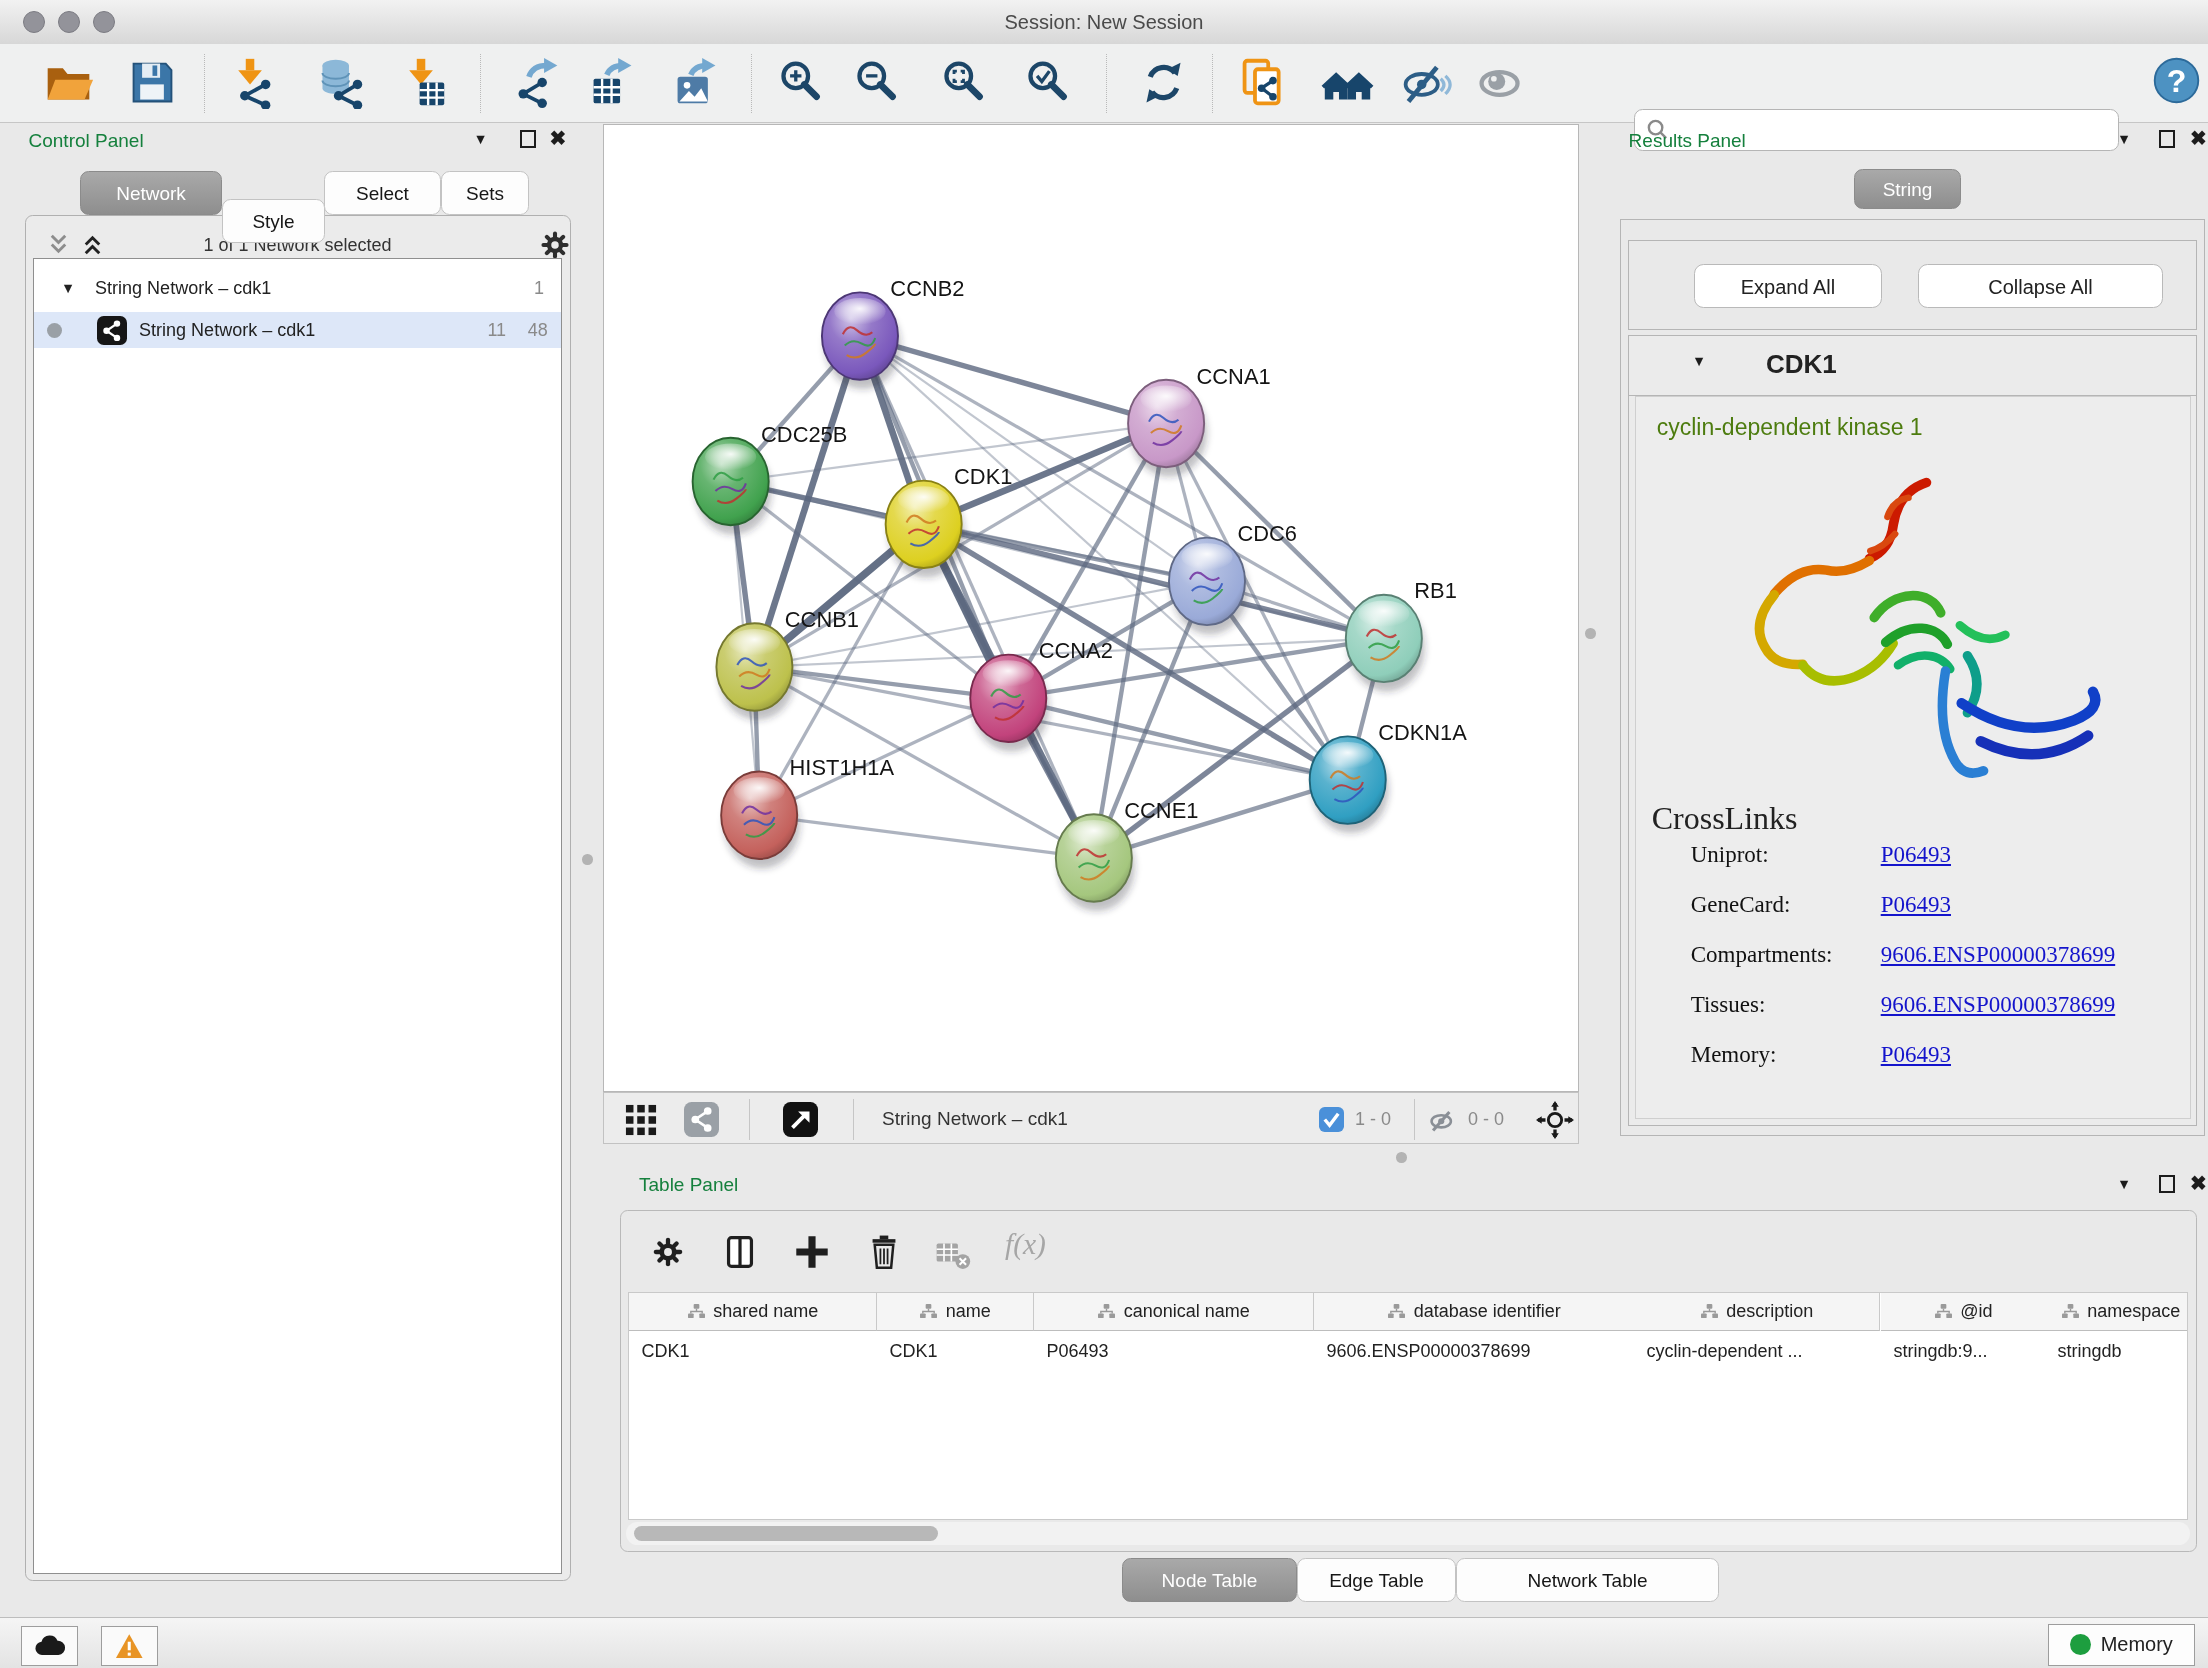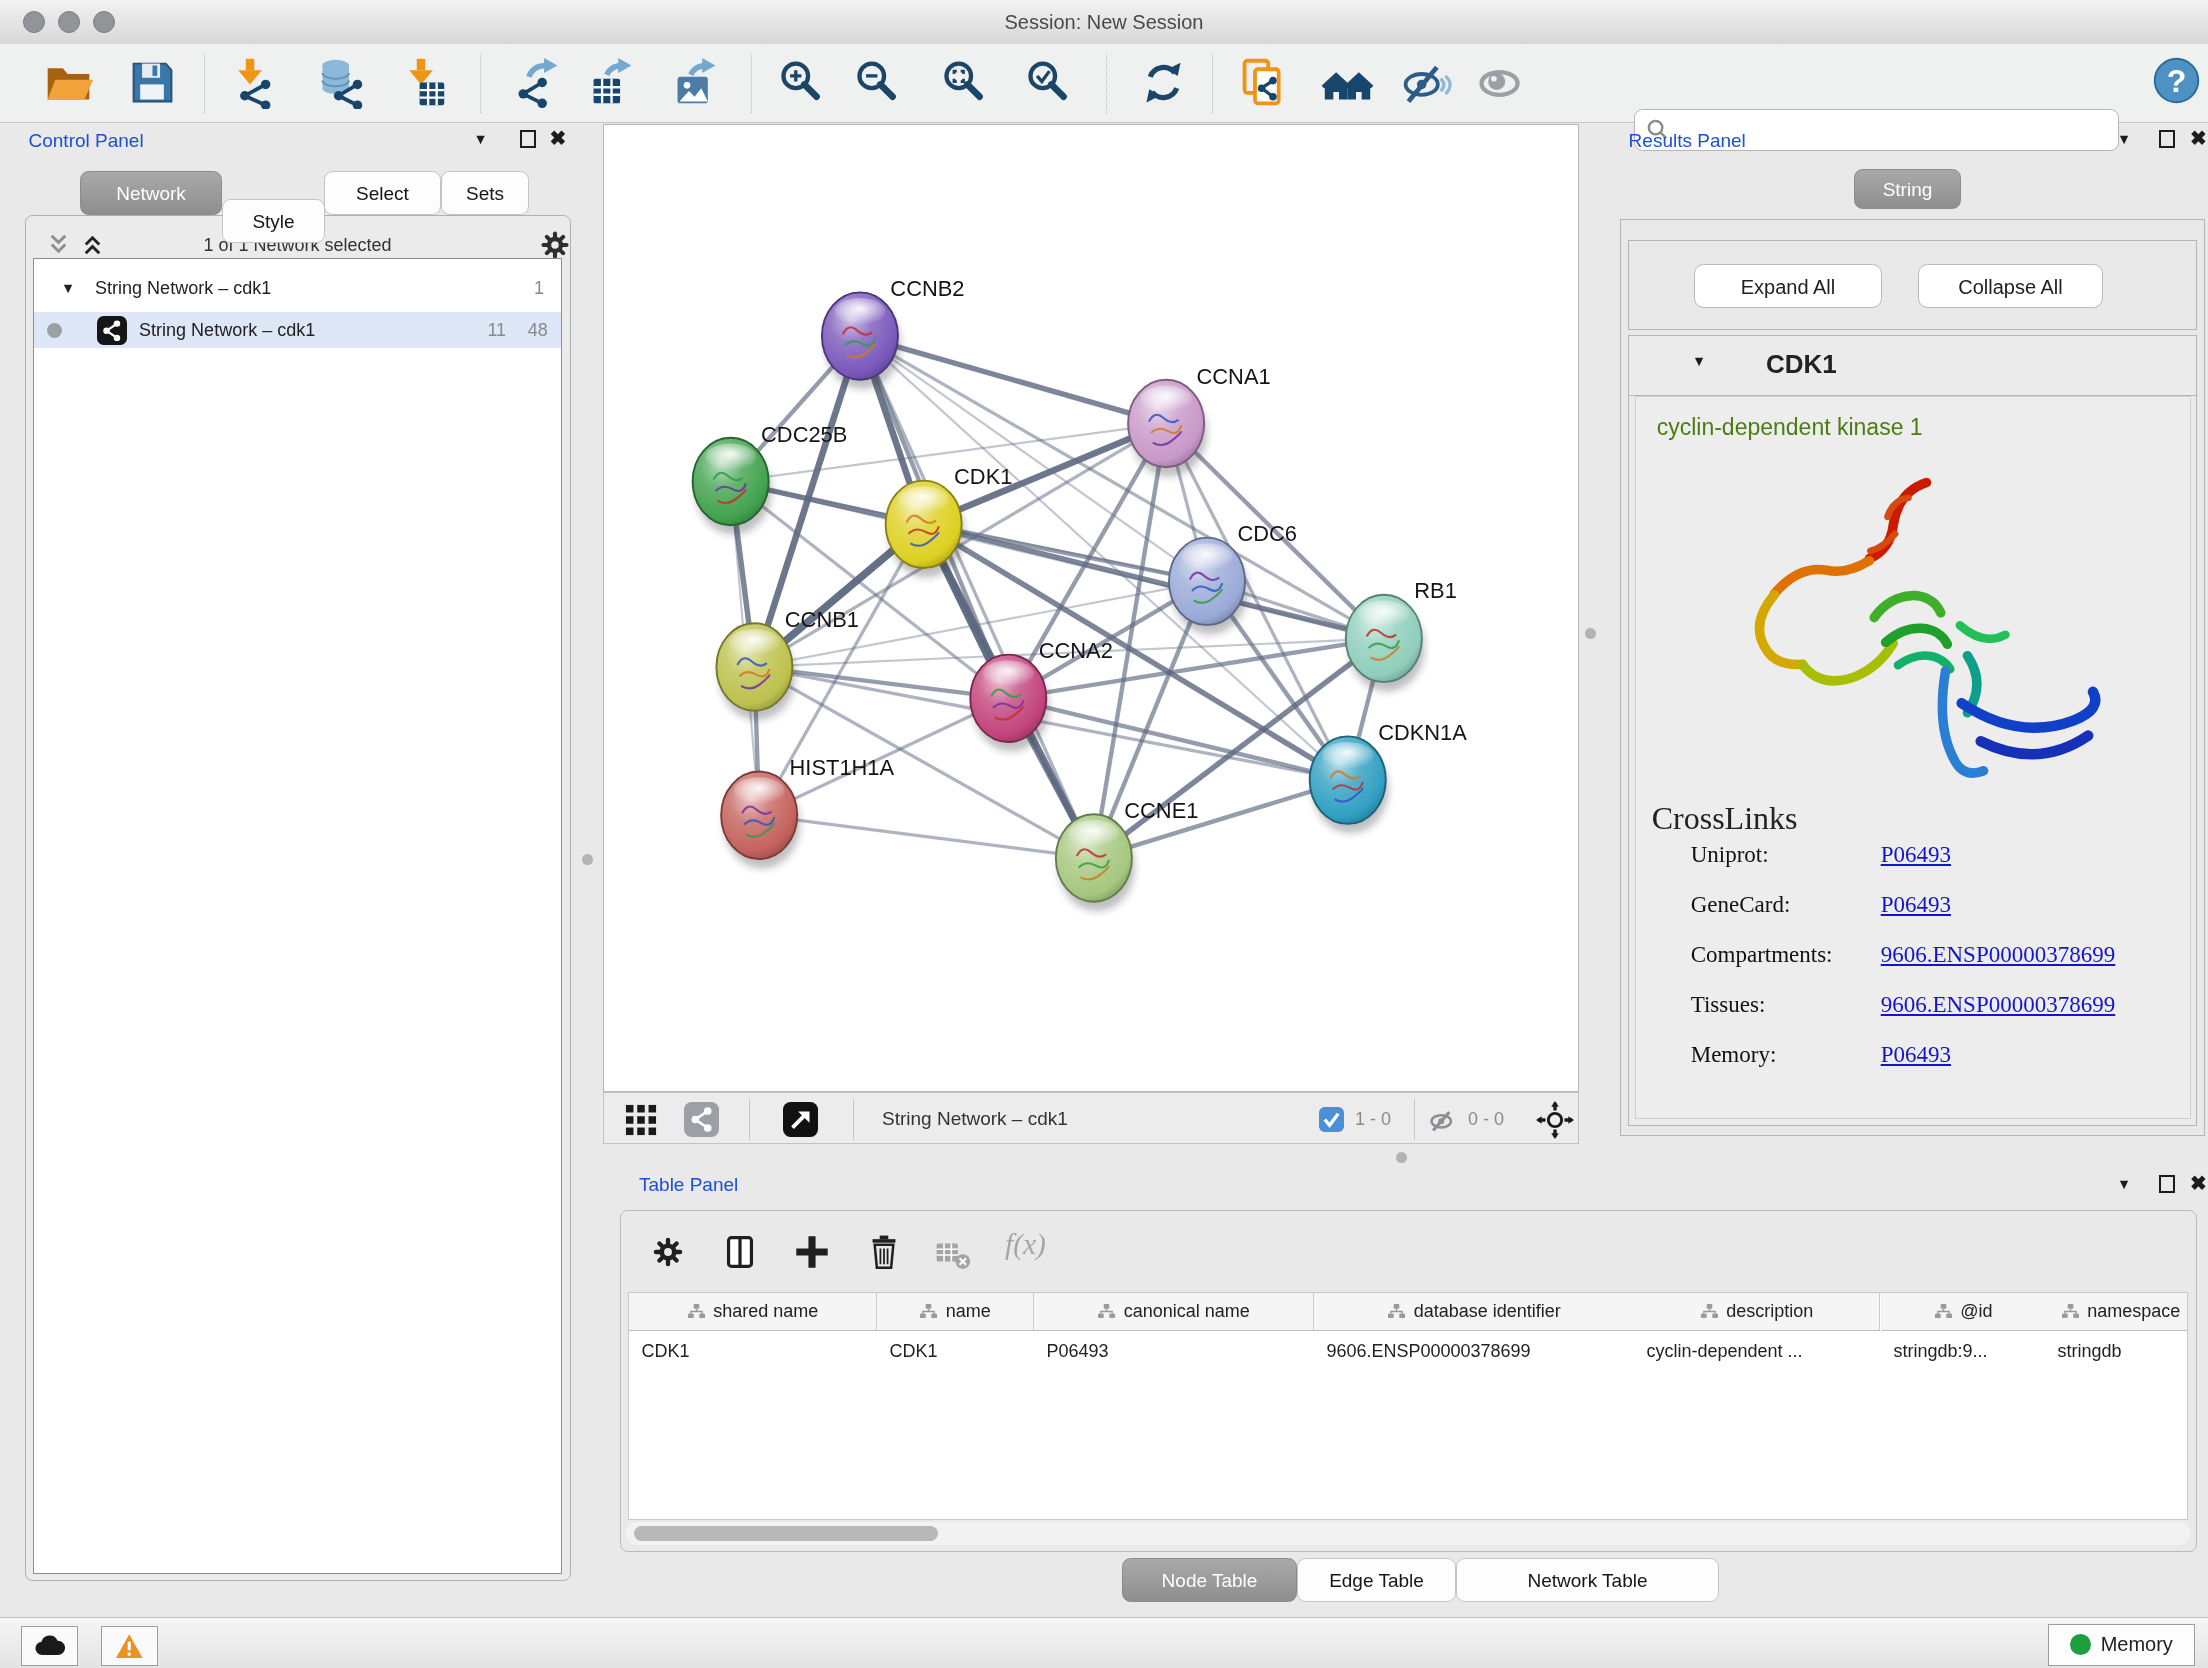--- a/index.html
+++ b/index.html
@@ -15,21 +15,21 @@
   
   #toolbar{left:0;top:44px;width:2208px;height:78px;background:#eff0f0;border-bottom:1px solid #c6c6c6}
   .tbi{top:12.4px;width:53px;height:53px}
   .tbsep{top:9.5px;width:0;height:59px;border-left:1.9px dotted #b9b9b9}
   #search-box{left:1634px;top:65px;width:483px;height:40px;background:#fff;border:1px solid #b5b5b5;
      border-radius:8.6px}
   #search-box svg{position:absolute;left:9.5px;top:7.6px}
   #search-input{position:absolute;left:42px;top:1.9px;width:428px;height:32px;border:none;outline:none;
      font-size:18px;background:transparent}
   
-  .panel-title{font-size:19px;color:#1d4ed8}
+  .panel-title{font-size:19px;color:#15803d}
   .win-tri{font-size:14.3px;color:#1c1c1c}
   .win-float{width:12.4px;height:14.3px;border:2.4px solid #1c1c1c;display:inline-block}
   .win-close{font-size:20px;font-weight:bold;color:#1c1c1c}
   .tab{position:absolute;height:44px;line-height:44px;text-align:center;font-size:19px;
       background:#fdfdfd;color:#161616;border:1px solid #c3c3c3;border-radius:8.6px;box-sizing:border-box}
   .tab.sel{background:linear-gradient(#a9a9a9,#8e8e8e);color:#fff;border-color:#8b8b8b}
   .gbox{background:#ebebeb;border:1px solid #b0b0b0;border-radius:7.6px}
   
   #cp-status{font-size:18px;color:#333}
   #cp-list{background:#fff;border:1px solid #8f8f8f}
@@ -720,21 +720,21 @@
 <div class="abs" style="left:1620px;top:122px;width:589px;height:105px">
   <span class="panel-title abs" style="left:8.6px;top:7.6px">Results Panel</span>
   <span class="win-tri abs" style="left:497px;top:8.6px">▼</span>
   <span class="win-float abs" style="left:539px;top:7.6px"></span>
   <span class="win-close abs" style="left:570px;top:3.8px">✖</span>
 </div>
 <div id="rp-outer" class="abs"></div>
 <div class="tab sel abs" style="left:1854px;top:169px;width:107px;height:40px;line-height:40px">String</div>
 <div id="rp-buttons" class="abs">
   <span class="rp-btn" style="left:65px;width:188px">Expand All</span>
-  <span class="rp-btn" style="left:289px;width:185px">Collapse All</span>
+  <span class="rp-btn" style="left:289px;width:245px">Collapse All</span>
 </div>
 <div id="rp-section" class="abs">
   <div id="rp-gene-head">
     <span class="win-tri abs" style="left:63px;top:17px">▼</span>
     <span class="abs" style="left:137px;top:13.3px;font-size:26px;font-weight:bold">CDK1</span>
   </div>
   <div id="rp-inner">
     <span id="rp-desc" class="abs" style="left:21px;top:17px">cyclin-dependent kinase 1</span>
     <svg class="abs" style="left:86px;top:57px" width="409" height="352" viewBox="0 0 430 370">
       <g fill="none" stroke-linecap="round">

